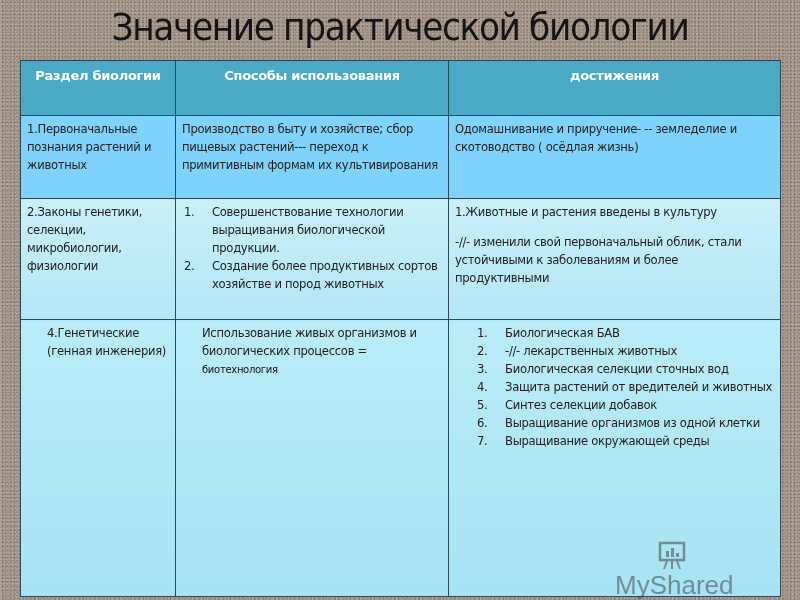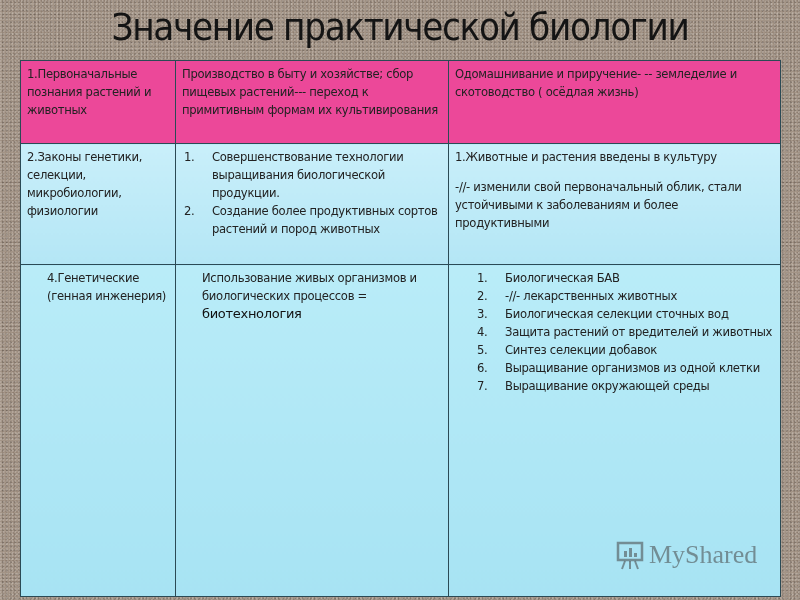--- a/index.html
+++ b/index.html
@@ -26,59 +26,64 @@
   }
   table.bio td, table.bio th {
     border: 1.5px solid #2b4a55; vertical-align: top; padding: 4px 6px;
     font-size: 11.6px; line-height: 18px; letter-spacing: -0.3px;
   }
   table.bio th {
     background: #4aaac6; color: #fff; font-weight: bold; font-size: 13px;
     line-height: 22px; text-align: center; height: 46px; padding-top: 4px;
   }
   col.c1 { width: 155px; } col.c2 { width: 273px; } col.c3 { width: 332px; }
-  tr.r1 td { background: #ec4899; height: 74px; }
+  tr.r1 td { background: #7dd3fc; height: 74px; }
   tr.r2 td { background: linear-gradient(#c9effa, #b4e6f5); height: 112px; }
   tr.r3 td { background: #95d3e7; height: 93px; }
   tr.r4 td { background: linear-gradient(#b9ecf8, #a7e3f3); padding-left: 26px; }
   .big { font-size: 14px; line-height: 22px; }
   ol.nl { margin: 0; padding: 0; list-style: none; }
   ol.nl li { position: relative; padding-left: 30px; }
   ol.nl li .num { position: absolute; left: 2px; top: 0; }
   .gap { height: 12px; }
-  .bt { font-size: 13px; color: #111; }
+  .bt { font-size: 10px; color: #111; }
   .watermark {
     position: absolute; left: 615px; top: 540px; display: flex; align-items: center;
-    color: rgba(70,70,70,0.55); font-size: 26px; font-family: Liberation Serif, serif;
+    color: rgba(70,70,70,0.55); font-size: 26px; font-family: Liberation Sans, sans-serif; flex-direction: column;
   }
   .watermark svg { margin-right: 4px; }
 </style>
 </head>
 <body>
 
 <div class="title">Значение практической биологии</div>
 
 <table class="bio">
   <colgroup>
       <col class="c1">
       <col class="c2">
       <col class="c3">
     </colgroup>
   <tbody>
+      <tr>
+    <th>Раздел биологии</th>
+    <th>Способы использования</th>
+    <th>достижения</th>
+  </tr>
   <tr class="r1">
     <td>1.Первоначальные познания растений и животных</td>
     <td>Производство в быту и хозяйстве; сбор пищевых растений--- переход к примитивным формам их культивирования</td>
     <td class="big">Одомашнивание и приручение- -- земледелие и скотоводство ( осёдлая жизнь)</td>
   </tr>
   <tr class="r2">
     <td>2.Законы генетики, селекции, микробиологии, физиологии</td>
     <td>
       <ol class="nl">
         <li><span class="num">1.</span><span>Совершенствование технологии выращивания биологической продукции.</span></li>
-        <li><span class="num">2.</span><span>Создание более продуктивных сортов растений и пород животных</span></li>
+        <li><span class="num">2.</span><span>Создание более продуктивных сортов хозяйстве и пород животных</span></li>
       </ol>
     </td>
     <td>
       <div>1.Животные и растения введены в культуру</div>
       <div class="gap"></div>
       <div>-//- изменили свой первоначальный облик, стали устойчивыми к заболеваниям и более продуктивными</div>
     </td>
   </tr>
   <tr class="r4">
     <td>4.Генетические (генная инженерия)</td>

